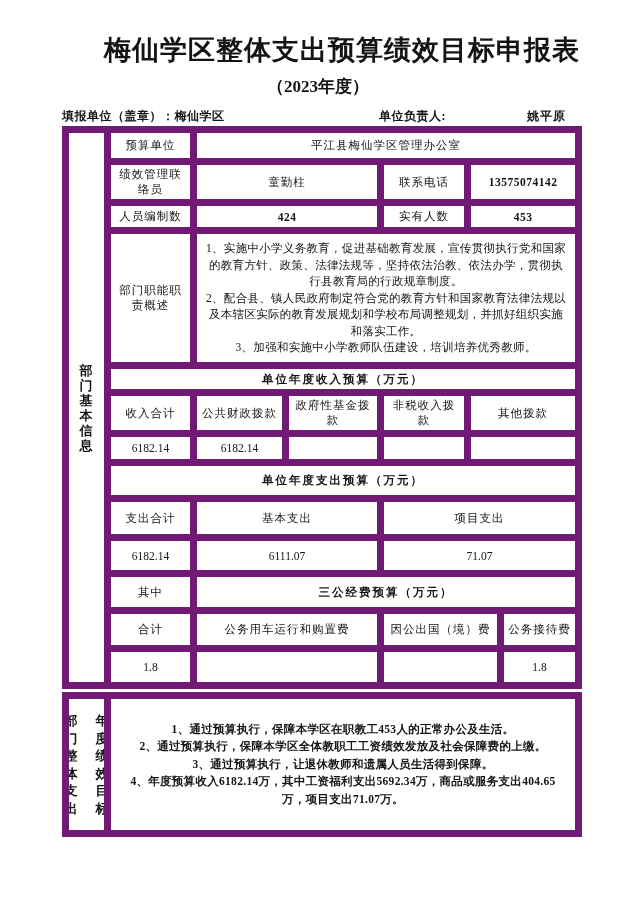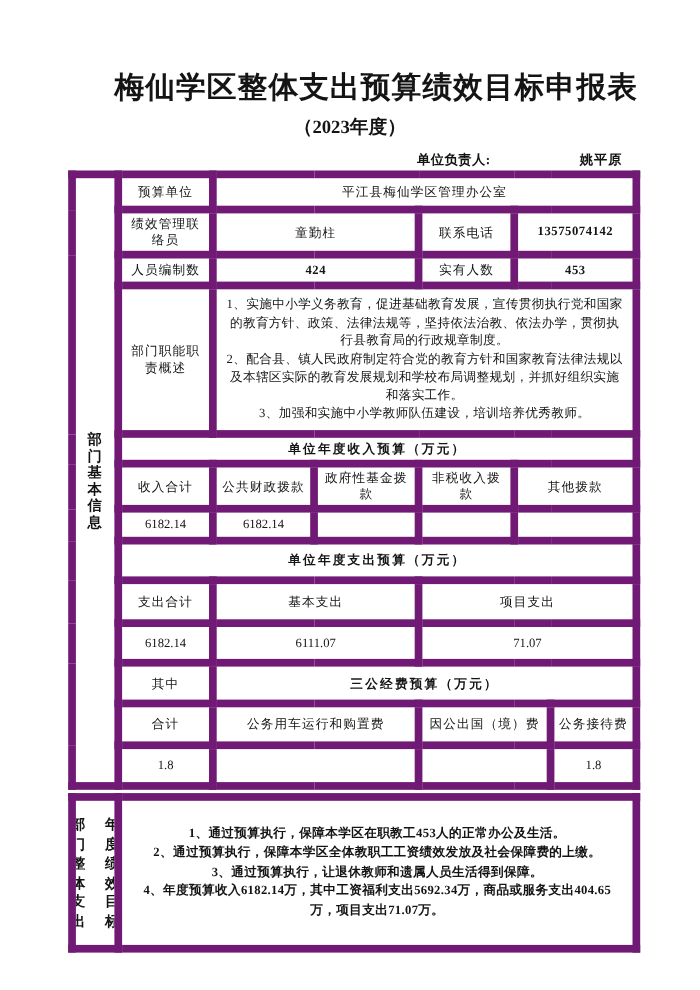--- a/index.html
+++ b/index.html
@@ -5,21 +5,21 @@
   * { margin: 0; padding: 0; box-sizing: border-box; }
   html, body {
     width: 636px; height: 900px;
     background: #ffffff;
     color: #141414;
     font-family: "Liberation Serif", "DejaVu Serif", serif;
   }
   .page { width: 636px; height: 900px; position: relative; overflow: hidden; }
 
   .title {
-    margin-top: 61px;
+    margin-top: 32px;
     text-align: center;
     font-size: 27px;
     font-weight: bold;
     letter-spacing: 1px;
     padding-left: 48px;
   }
   .subtitle {
     margin-top: 7px;
     text-align: center;
     font-size: 17px;
@@ -89,20 +89,21 @@
 </style>
 </head>
 <body>
 
 <div class="page">
 
   <div class="title">梅仙学区整体支出预算绩效目标申报表</div>
   <div class="subtitle">（2023年度）</div>
 
   <div class="meta">
+    <span class="m-left"><span>填报单位（盖章）：</span><span>梅仙学区</span></span>
     <span class="m-head-label">单位负责人:</span>
     <span class="m-head-value">姚平原</span>
   </div>
 
   <table class="grid main">
     <colgroup>
       <col style="width:42px">
         <col style="width:86px">
         <col style="width:92px">
       <col style="width:95px">

